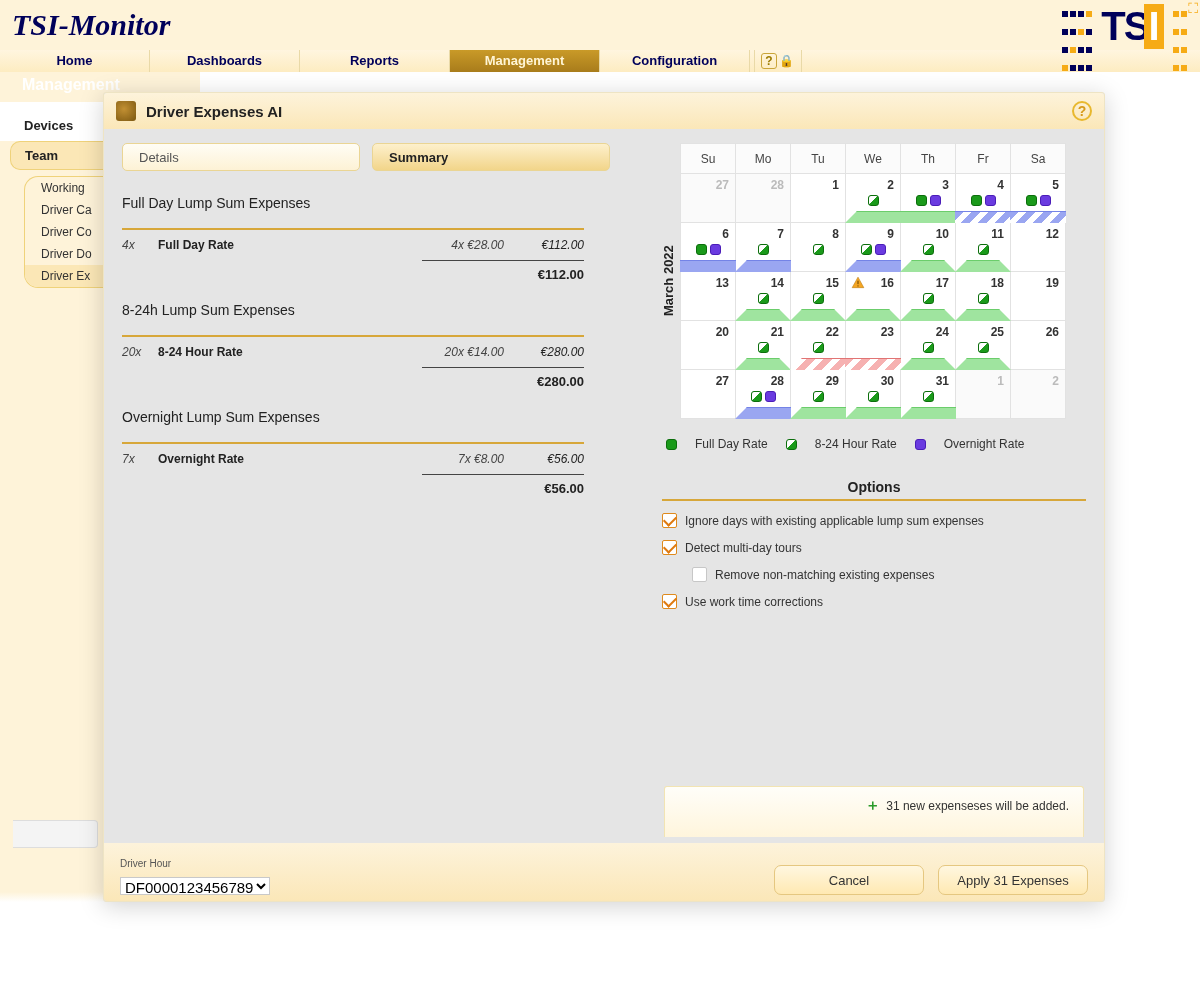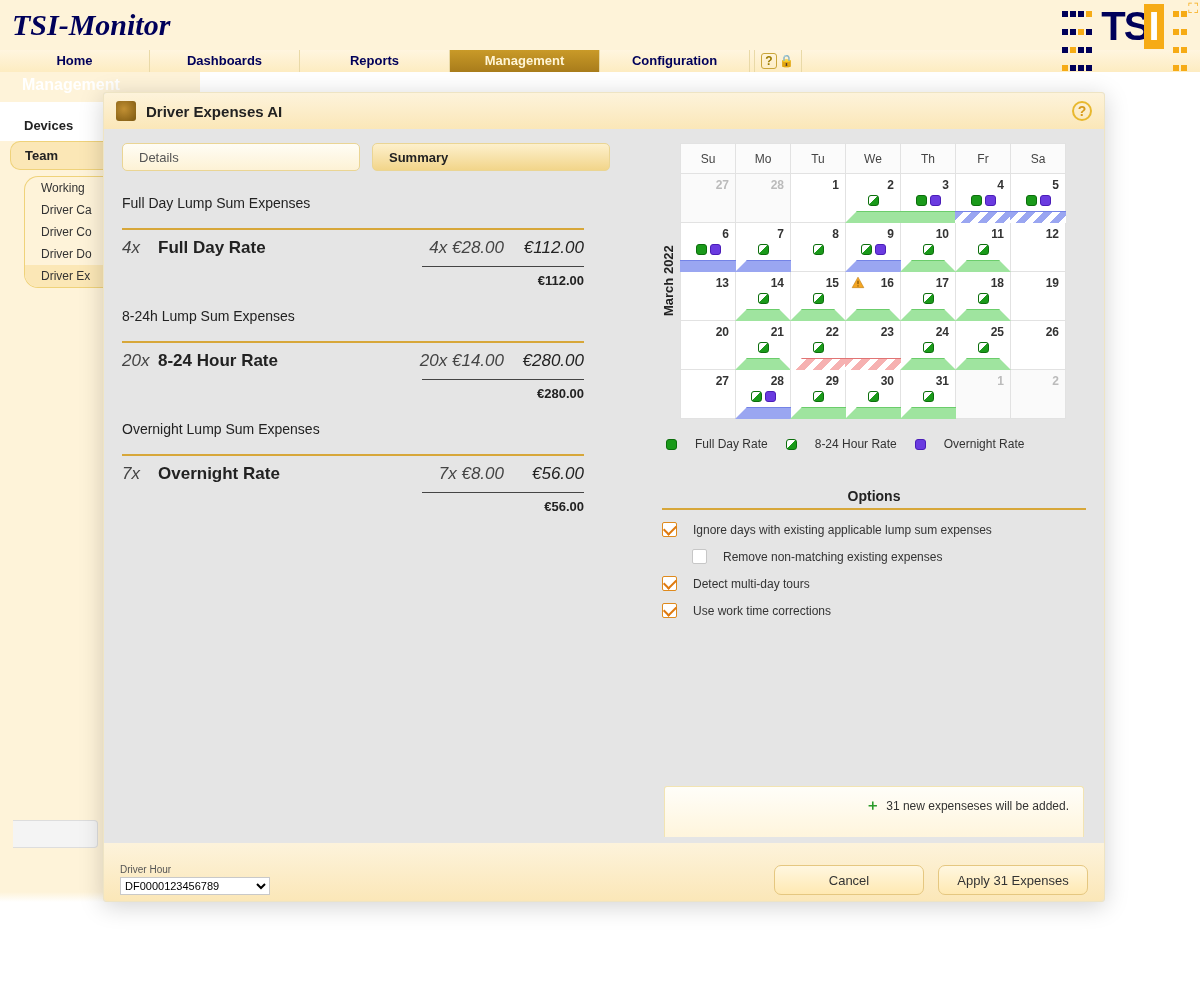--- a/index.html
+++ b/index.html
@@ -60,21 +60,21 @@
   .m-left{width:510px;}
   .m-right{flex:1;padding-left:30px;}
   
   .tabs{display:flex;gap:12px;margin-bottom:24px;}
   .tab{flex:0 0 238px;height:28px;line-height:28px;border:1px solid #ead594;border-radius:5px;text-align:left;padding-left:16px;font-size:13px;cursor:pointer;}
   .tab.on{background:linear-gradient(#fdf0cc,#f2d58a);font-weight:700;}
   .tab.off{background:linear-gradient(#fffdf5,#fdf2d5);color:#555;}
   
   .group{margin:4px 0 20px;width:462px;}
   .group h3{margin:0 0 2px;font:400 14px Arial;border-bottom:2px solid var(--amber-line);padding:0 0 17px;}
-  .row{display:flex;font-size:17px;padding:6px 0;align-items:flex-end;}
+  .row{display:flex;font-size:12px;padding:6px 0;align-items:flex-end;}
   .row .qty{width:36px;font-style:italic;color:#444;}
   .row .name{flex:1;font-weight:700;}
   .row .calc{width:100px;text-align:right;font-style:italic;color:#444;}
   .row .amt{width:80px;text-align:right;font-style:italic;}
   .total{border-top:1px solid #444;margin:2px 0 0 300px;text-align:right;font:700 13px Arial;padding-top:6px;}
   
   .cal-wrap{position:relative;margin-left:18px;}
   .month{position:absolute;left:-22px;top:0;bottom:0;writing-mode:vertical-rl;transform:rotate(180deg);font:700 13px Arial;text-align:center;width:20px;display:flex;align-items:center;justify-content:center;}
   table.cal{border-collapse:collapse;width:386px;background:#fff;border:1px solid var(--cal-border);}
   table.cal th{width:55px;height:30px;font:400 12px Arial;color:#444;border:1px solid var(--cal-border);background:#fbfbfb;}
@@ -96,30 +96,30 @@
   .bar.green{background:#9fe49f;border-top:1px solid #6bcd6b;clip-path:polygon(12px 0,calc(100% - 12px) 0,100% 100%,0 100%);}
   .bar.green.start{clip-path:polygon(12px 0,100% 0,100% 100%,0 100%);}
   .bar.green.mid{clip-path:none;}
   .bar.red{background:repeating-linear-gradient(135deg,#f6b1b1 0 6px,#fff 6px 12px);border-top:1px solid #e17474;clip-path:polygon(12px 0,100% 0,100% 100%,0 100%);}
   .bar.red.mid{clip-path:none;}
   .bar.bluehatch{background:repeating-linear-gradient(135deg,#9aa6f1 0 6px,#fff 6px 12px);border-top:1px solid #7483e6;}
   
   .legend{display:flex;gap:18px;font-size:12px;color:#333;margin:18px 4px 0;align-items:center;}
   .legend .m{flex:none;}
   
-  .opts h4{text-align:center;margin:37px 0 0;border-bottom:2px solid var(--amber-line);font:700 14px Arial;padding-bottom:4px;}
-  .opt{display:flex;align-items:center;gap:16px;font-size:12px;color:#333;margin-top:12px;}
+  .opts h4{text-align:center;margin:28px 0 0;border-bottom:2px solid var(--amber-line);font:700 14px Arial;padding-bottom:4px;}
+  .opt{display:flex;align-items:center;gap:8px;font-size:12px;color:#333;margin-top:12px;}
   .opt.ind{margin-left:30px;}
   .cb{width:15px;height:15px;border:1px solid #c7c7c7;background:#fff;border-radius:2px;display:inline-flex;align-items:center;justify-content:center;cursor:pointer;}
   .cb.on{border-color:#df8a1d;}
   .cb.on::after{content:"";width:10px;height:6px;border-left:2px solid #df7a10;border-bottom:2px solid #df7a10;transform:rotate(-45deg) translate(1px,-1px);}
   
   .m-foot{position:absolute;left:0;right:0;bottom:0;height:58px;background:linear-gradient(#fdf3db,#fbe7b8);padding:6px 16px;display:flex;align-items:flex-end;justify-content:space-between;border-radius:0 0 3px 3px;}
   .dc{font-size:10px;color:#555;}
-  .dc select{display:block;width:150px;font-size:11px;border:1px solid #c9c9c9;background:#fff;margin-top:2px;height:18px;}
+  .dc select{display:block;width:150px;font-size:15px;border:1px solid #c9c9c9;background:#fff;margin-top:8px;height:18px;}
   .actions{display:flex;gap:14px;}
   .btn{height:30px;min-width:150px;border:1px solid var(--btn-border);background:linear-gradient(#fff7e0,#ffe9b2);border-radius:7px;font-size:13px;cursor:pointer;color:#333;}
   .note{position:absolute;right:20px;bottom:64px;top:auto;background:linear-gradient(#fffef9,#fff5dc);border:1px solid #f2e4b3;border-radius:3px 3px 0 0;border-bottom:none;padding:9px 14px 22px;font-size:12px;color:#333;display:flex;align-items:center;gap:6px;width:420px;justify-content:flex-end;}
   .plus{color:#2a9b2a;font-weight:700;font-size:15px;}
 </style>
 </head>
 <body>
 
 <div class="topband">
   <span class="brand">TSI-Monitor</span>
@@ -464,27 +464,27 @@
           <span class="m night"></span>
             <span>Overnight Rate</span>
         </div>
 
         <div class="opts">
           <h4>Options</h4>
           <div class="opt">
               <span class="cb on"></span>
               <span>Ignore days with existing applicable lump sum expenses</span>
             </div>
+          <div class="opt">
+              <span class="cb on"></span>
+              <span>Detect multi-day tours</span>
+            </div>
           <div class="opt ind">
               <span class="cb"></span>
               <span>Remove non-matching existing expenses</span>
-            </div>
-          <div class="opt">
-              <span class="cb on"></span>
-              <span>Detect multi-day tours</span>
             </div>
           <div class="opt">
               <span class="cb on"></span>
               <span>Use work time corrections</span>
             </div>
         </div>
       </div>
     </div>
 
     <div class="note">

